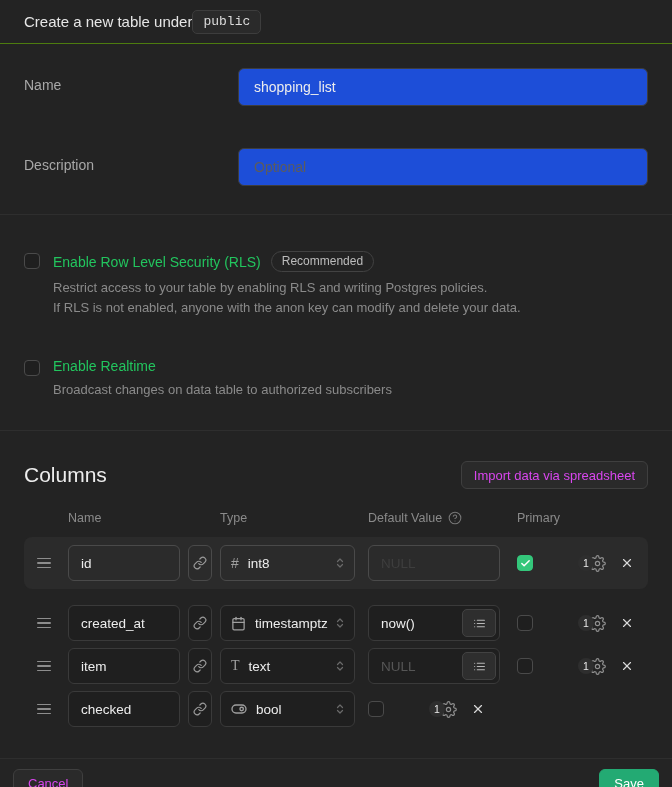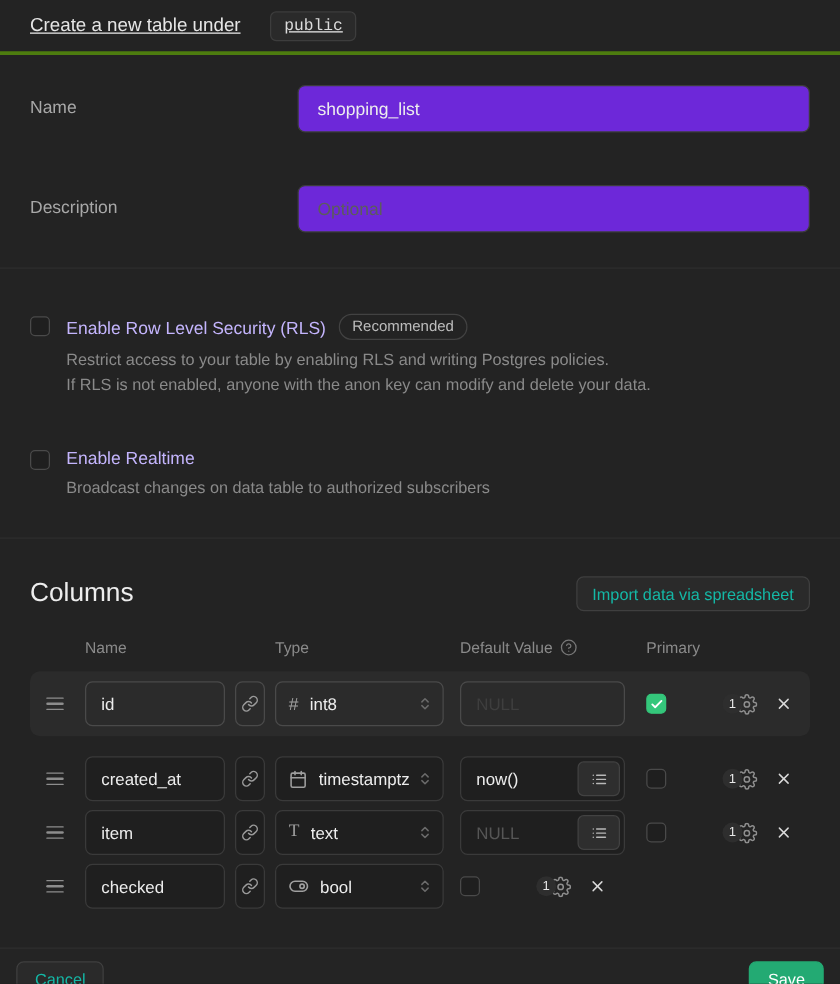--- a/index.html
+++ b/index.html
@@ -5,70 +5,70 @@
   * { margin:0; padding:0; box-sizing:border-box; }
   html,body { width:672px; height:787px; background:#1a1a1a; }
   body {
     font-family:"Liberation Sans","DejaVu Sans",sans-serif;
     color:#ededed; font-size:14px; overflow:hidden;
   }
   .dialog { width:672px; height:787px; background:#232323; display:flex; flex-direction:column; }
 
   
   .dlg-header {
-    height:44px; flex:0 0 44px; display:flex; align-items:center; gap:24px;
-    padding:0 24px; border-bottom:3px solid #4d7c0f;text-decoration:underline;
+    height:44px; flex:0 0 44px; display:flex; align-items:center; gap:0;
+    padding:0 24px; border-bottom:1px solid #4d7c0f;
   }
   .dlg-title { font-size:15px; color:#e6e6e6; }
   .schema-badge {
     font-family:"Liberation Mono","DejaVu Sans Mono",monospace;
     font-size:13px; color:#dcdcdc; background:#2a2a2a; border:1px solid #3d3d3d;
     border-radius:5px; padding:3px 10px 4px;
   }
 
   
   .form-section { padding:24px 24px 28px; }
   .form-row { display:flex; }
   .form-row + .form-row { margin-top:42px; }
   .form-label { width:214px; flex:0 0 214px; padding-top:9px; font-size:14px; color:#a8a8a8; }
   .text-input {
-    flex:1; height:38px; background:#6d28d9; border:1px solid #3d3d3d; border-radius:6px;
+    flex:1; height:38px; background:#1d4ed8; border:1px solid #3d3d3d; border-radius:6px;
     color:#ededed; font-size:14px; padding:0 15px; outline:none;
     font-family:"Liberation Sans","DejaVu Sans",sans-serif;
   }
   .text-input::placeholder { color:#5c5c5c; }
 
   
   .toggles-section { border-top:1px solid #2e2e2e; padding:36px 24px 30px; }
   .toggle-block { display:flex; gap:13px; }
   .toggle-block + .toggle-block { margin-top:40px; }
   .checkbox {
     width:16px; height:16px; flex:0 0 16px; border-radius:4px; margin-top:2px;
     background:#1f1f1f; border:1px solid #4a4a4a; display:inline-flex;
     align-items:center; justify-content:center; cursor:pointer;
   }
   .checkbox svg { display:none; }
   .checkbox.checked { background:#34c77b; border-color:#34c77b; }
   .checkbox.checked svg { display:block; }
   .toggle-title-row { display:flex; align-items:center; gap:10px; }
-  .toggle-label { font-size:14px; color:#c4b5fd; }
+  .toggle-label { font-size:14px; color:#22c55e; }
   .pill-badge {
     font-size:12px; color:#bdbdbd; border:1px solid #424242; border-radius:999px;
     padding:2px 10px 3px; background:transparent;
   }
   .toggle-desc { margin-top:6px; font-size:13px; line-height:20px; color:#8a8a8a; }
 
   
   .columns-section { border-top:1px solid #2e2e2e; padding:30px 24px 24px; flex:1; }
   .columns-header { display:flex; align-items:center; justify-content:space-between; }
   .columns-title { font-size:21px; font-weight:400; color:#ededed; }
   .btn {
     display:inline-flex; align-items:center; justify-content:center;
     height:28px; padding:0 12px; border-radius:6px; font-size:13px; cursor:pointer;
-    background:#2a2a2a; border:1px solid #3f3f3f; color:#14b8a6;
+    background:#2a2a2a; border:1px solid #3f3f3f; color:#d946ef;
     font-family:"Liberation Sans","DejaVu Sans",sans-serif;
   }
   .col-headers { display:flex; align-items:center; margin-top:22px; padding-left:44px; font-size:12.5px; color:#8a8a8a; }
   .col-h-name { width:152px; }
   .col-h-type { width:148px; }
   .col-h-default { width:149px; display:flex; align-items:center; gap:6px; }
   .help-icon { color:#777; display:inline-flex; }
 
   .rows-wrap { margin-top:12px; }
   .col-row { display:flex; align-items:center; height:36px; padding:0 13px; margin-bottom:7px; }

